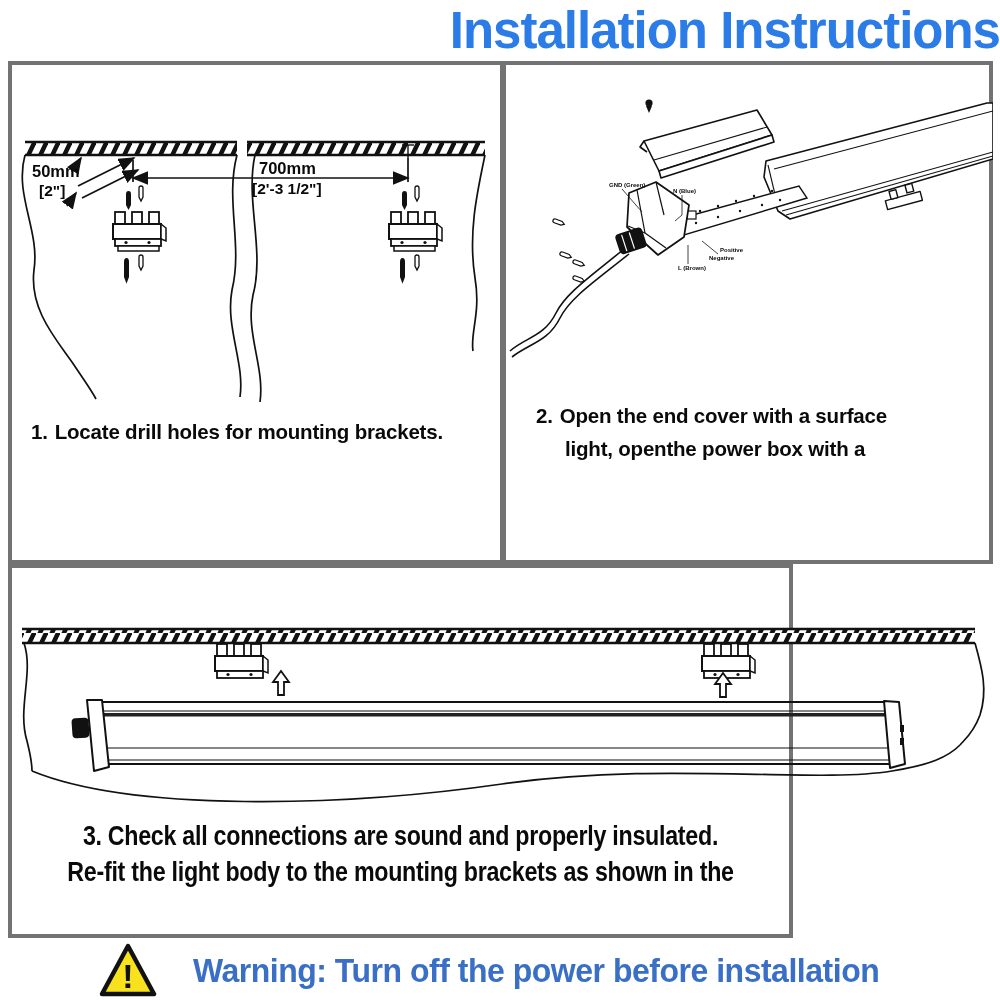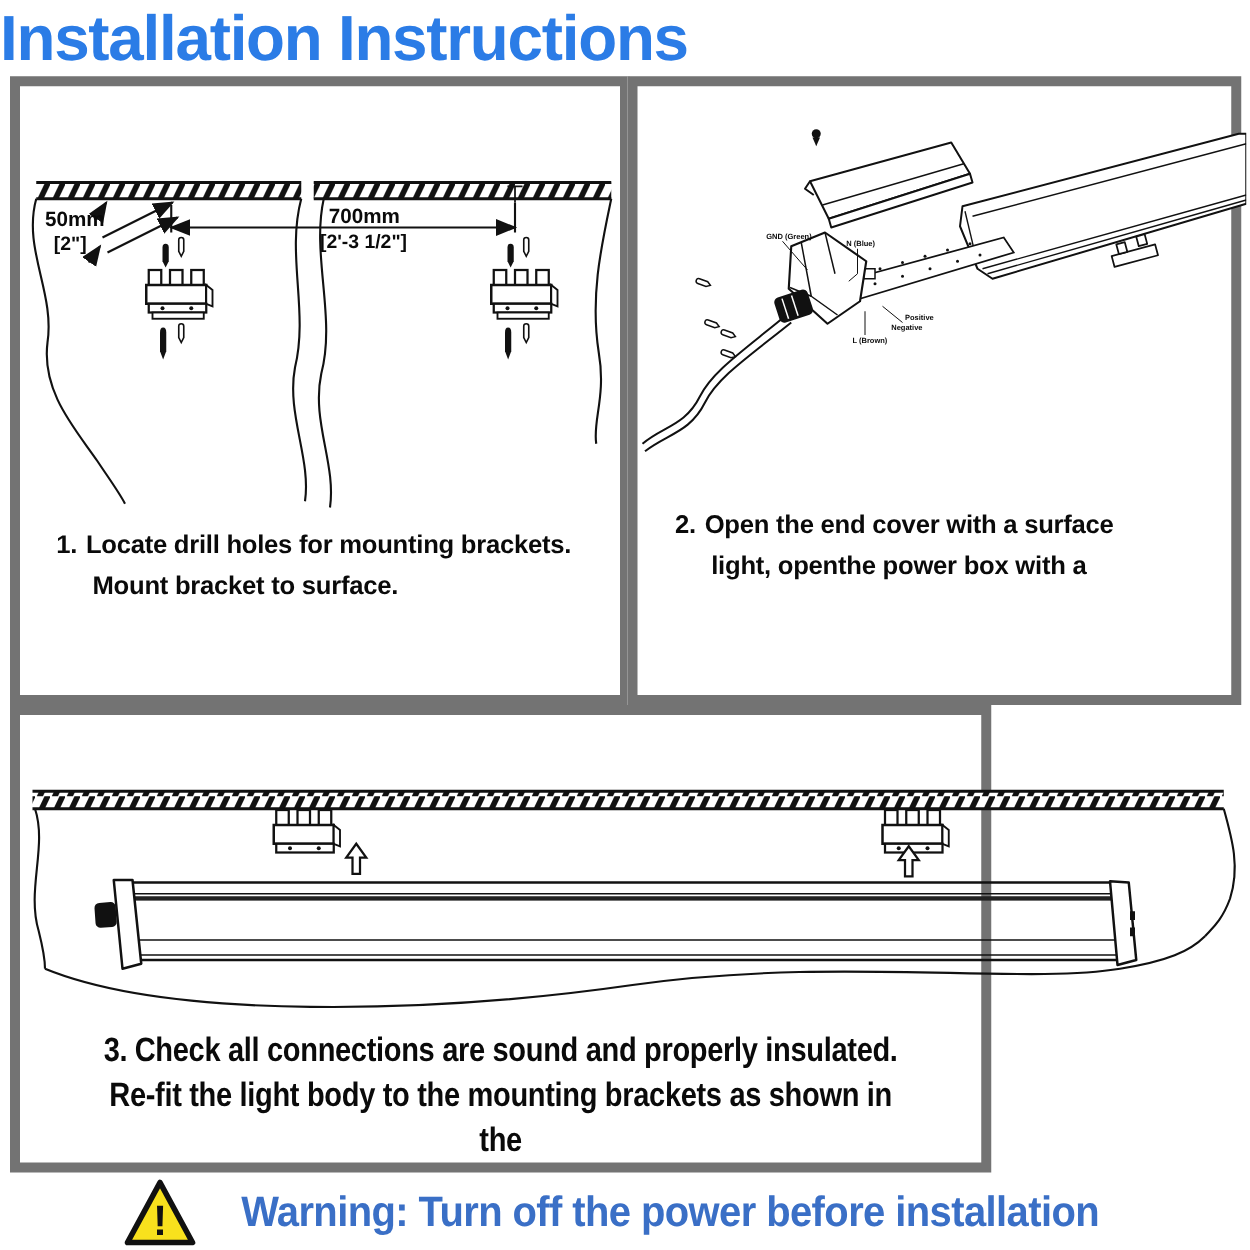--- a/index.html
+++ b/index.html
@@ -1,29 +1,29 @@
 <!DOCTYPE html>
 <html><head>
 <meta charset="utf-8">
 <style>
   * { margin:0; padding:0; box-sizing:border-box; }
   html,body { width:1000px; height:1000px; background:#ffffff; font-family:"Liberation Sans",sans-serif; }
   .page { position:relative; width:1000px; height:1000px; background:#fff; overflow:hidden; }
 
-  .title { position:absolute; top:1px; left:0; width:100%; text-align:left;
+  .title { position:absolute; top:1px; left:0; width:100%; text-align:right;
            font-size:51px; font-weight:bold; letter-spacing:-1px; color:#2b7ce6; }
 
-  .panel { position:absolute; border:8px solid #737373; background:#fff;padding-left:28px; }
+  .panel { position:absolute; border:4px solid #737373; background:#fff;padding-left:28px; }
   #panel-left   { left:8px;   top:61px;  width:496px; height:503px; }
   #panel-right  { left:502px; top:61px;  width:491px; height:503px; }
   #panel-bottom { left:8px;   top:564px; width:785px; height:374px; }
   .panel svg { position:absolute; left:0; top:0; }
 
   .step { position:absolute; color:#0a0a0a; font-weight:bold; font-size:20.5px; line-height:33px; letter-spacing:-0.2px; }
-  #step1 { left:29px; top:350px; width:478px; }
+  #step1 { left:19px; top:350px; width:478px; }
   #step2 { left:30px; top:334px; width:452px; }
   .sline .snum { margin-right:7px; }
   .ind { padding-left:29px; }
 
   #step3 { left:0; top:250px; width:100%; text-align:center; font-size:27px; line-height:36px;
            transform:scaleX(0.86); transform-origin:50% 0; letter-spacing:-0.3px; }
 
   .warning-row { position:absolute; left:0; top:940px; width:100%; height:60px;
                  display:flex; align-items:center; justify-content:center; gap:14px; }
   .warning-text { color:#3a6fc6; font-size:34px; font-weight:bold; white-space:nowrap;
@@ -107,21 +107,20 @@
       <use href="#sF" transform="translate(111,193) scale(1,1.35)"></use>
       <use href="#sO" transform="translate(126,190)"></use>
       <use href="#sF" transform="translate(389,126)"></use>
       <use href="#sO" transform="translate(402,121)"></use>
       <use href="#sF" transform="translate(387,193) scale(1,1.35)"></use>
       <use href="#sO" transform="translate(402,190)"></use>
     </svg>
 
     <div class="step" id="step1">
       <div class="sline"><span class="snum">1.</span><span>Locate drill holes for mounting brackets.</span></div>
-      <div class="sline ind">Mount bracket to surface.</div>
     </div>
   </div>
 
   <div class="panel" id="panel-right">
     <svg width="487" height="499" viewBox="0 0 487 499">
       <defs>
         <g id="sR">
           <path d="M1,2 Q1,0 3,0 Q5,0 5,2 L5,9 L3,12 L1,9 Z" fill="#fff" stroke="#111" stroke-width="1.2"></path>
         </g>
       </defs>

